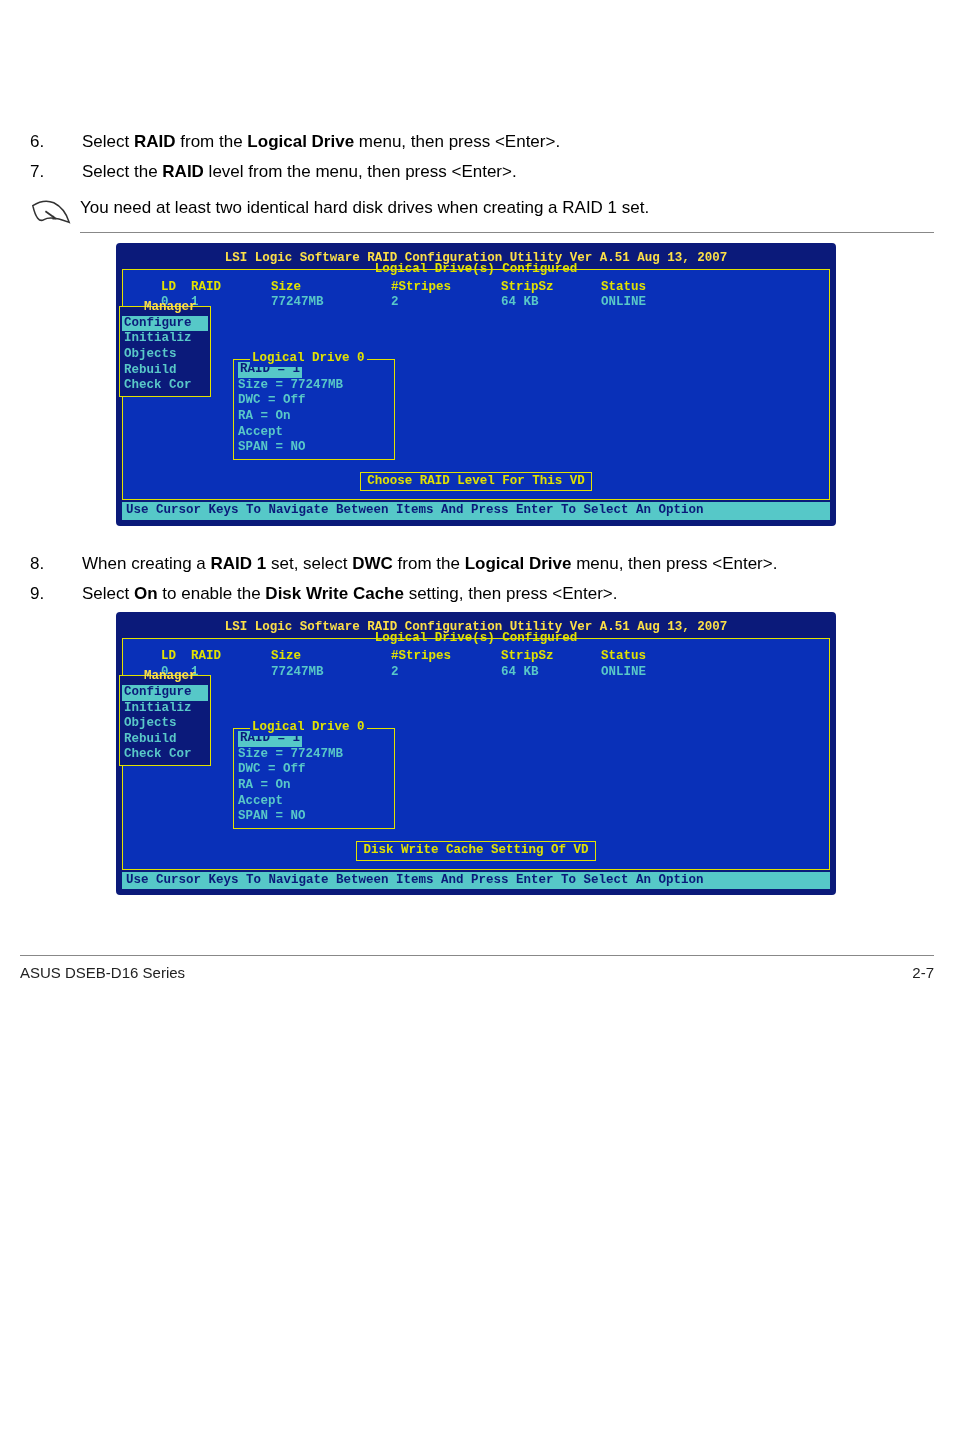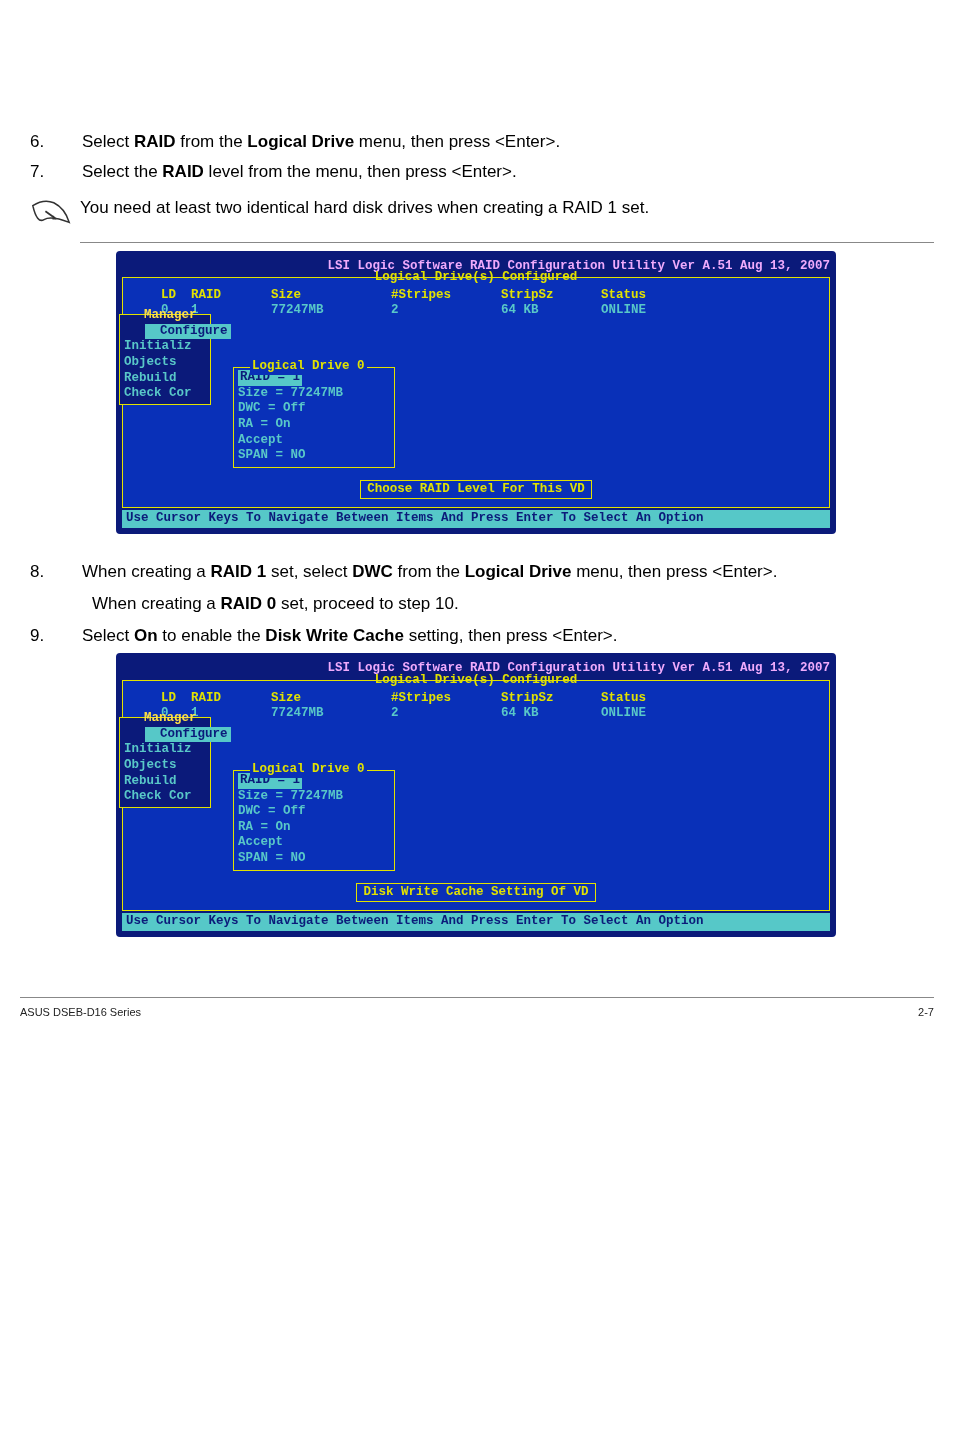--- a/index.html
+++ b/index.html
@@ -39,40 +39,40 @@
   }
   .note-icon {
     width: 50px;
     flex-shrink: 0;
     padding-top: 2px;
   }
   .note-icon svg { width: 42px; height: 32px; }
   .note-body {
     flex: 1;
     border-bottom: 1px solid #888;
-    padding-bottom: 24px;
+    padding-bottom: 14px;
     padding-top: 2px;
   }
 
   .bios-shot {
     margin: 0 0 26px 96px;
     width: 720px;
     border: 6px solid #0b1a7a;
     border-radius: 4px;
     background: #0b1a7a;
     font-family: "Courier New", monospace;
     font-size: 12.5px;
     font-weight: bold;
     color: #d6d600;
     line-height: 1.25;
     position: relative;
   }
   .bios-title {
-    color: #f0abfc;
-    text-align: right;
+    color: #fde047;
+    text-align: center;
     padding: 2px 0;
     font-family: Liberation Mono, monospace;
   }
   .bios-inner {
     background: #0930b8;
     border: 1px solid #e2e200;
     margin: 1px 0 0 0;
     position: relative;
     padding-bottom: 8px;
   }
@@ -107,24 +107,23 @@
   }
   .mgr-box .mgr-lbl {
     color: #fde047;
     margin-top: -9px;
     padding-left: 22px;
     font-family: Liberation Mono, monospace;
   }
   .mgr-item-sel {
     background: #56c8c8;
     color: #0b1a7a;
-    padding: 0 15px;
+    padding: 0 2px;
     display: inline-block;
     width: 100%;
-    margin-left: 23px;
   }
   .mgr-item { padding: 0 2px; white-space: nowrap; overflow: hidden; }
 
   .ld-panel {
     margin-left: 110px;
     margin-top: 48px;
     width: 162px;
     border: 1px solid #e2e200;
     padding: 2px 4px 3px 4px;
     position: relative;
@@ -204,21 +203,21 @@
     margin-bottom: 8px;
     line-height: 1.4;
   }
 
   .page-footer {
     display: flex;
     justify-content: space-between;
     border-top: 1px solid #888;
     margin-top: 60px;
     padding-top: 8px;
-    font-size: 11px;
+    font-size: 15px;
     color: #222;
   }
 
   .right-stack2 { position:absolute; left:320px; top:100px; }
   .dwc-title-offset { left:22px !important; }
 </style>
 </head>
 <body>
 
 <div class="page">
@@ -295,23 +294,20 @@
     </div>
     <div class="footer-bar">Use Cursor Keys To Navigate Between Items And Press Enter To Select An Option</div>
   </div>
 
   <div class="step">
     <div class="step-num">8.</div>
     <div class="step-text">
       <span>When creating a </span><b>RAID 1</b><span> set, select </span><b>DWC</b><span> from the </span><b>Logical Drive</b><span> menu, then press &lt;Enter&gt;.</span>
     </div>
   </div>
-  <div class="sub-para">
-    <span>When creating a </span><b>RAID 0</b><span> set, proceed to step 10.</span>
-  </div>
 
   <div class="step">
     <div class="step-num">9.</div>
     <div class="step-text">
       <span>Select </span><b>On</b><span> to enable the </span><b>Disk Write Cache</b><span> setting, then press &lt;Enter&gt;.</span>
     </div>
   </div>
 
   <div class="bios-shot">
     <div class="bios-title">LSI Logic Software RAID Configuration Utility Ver A.51 Aug 13, 2007</div>

